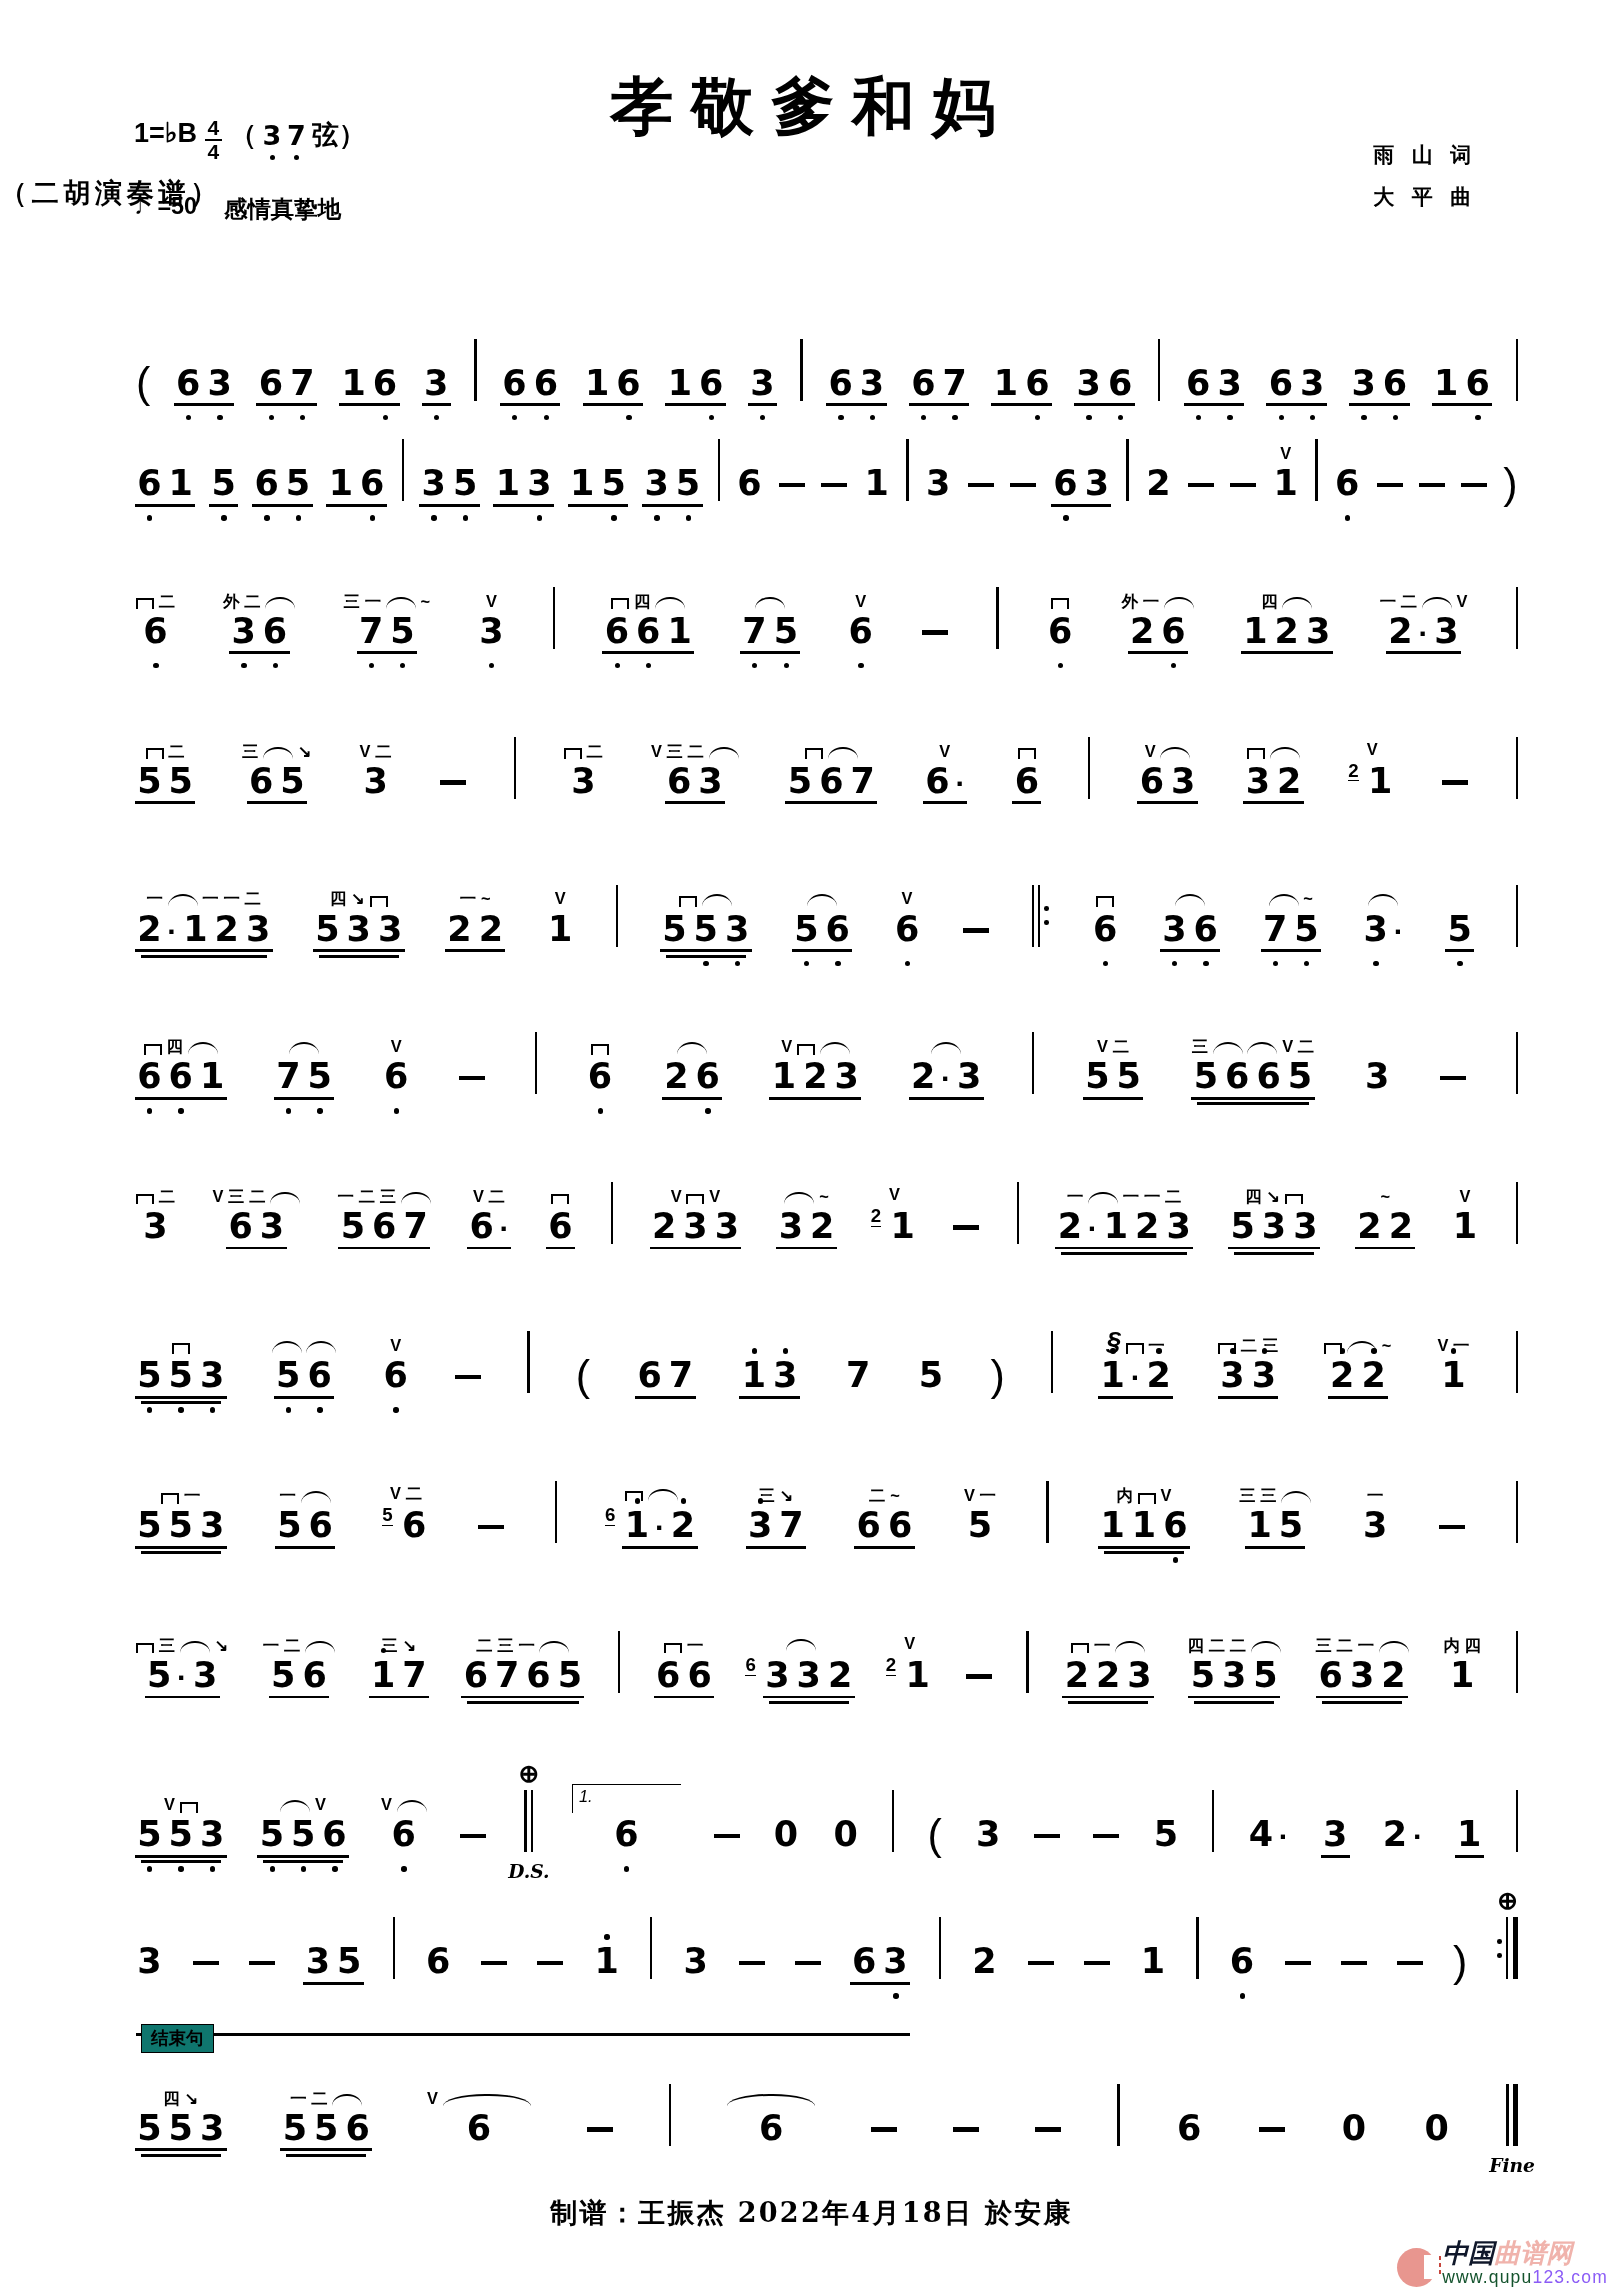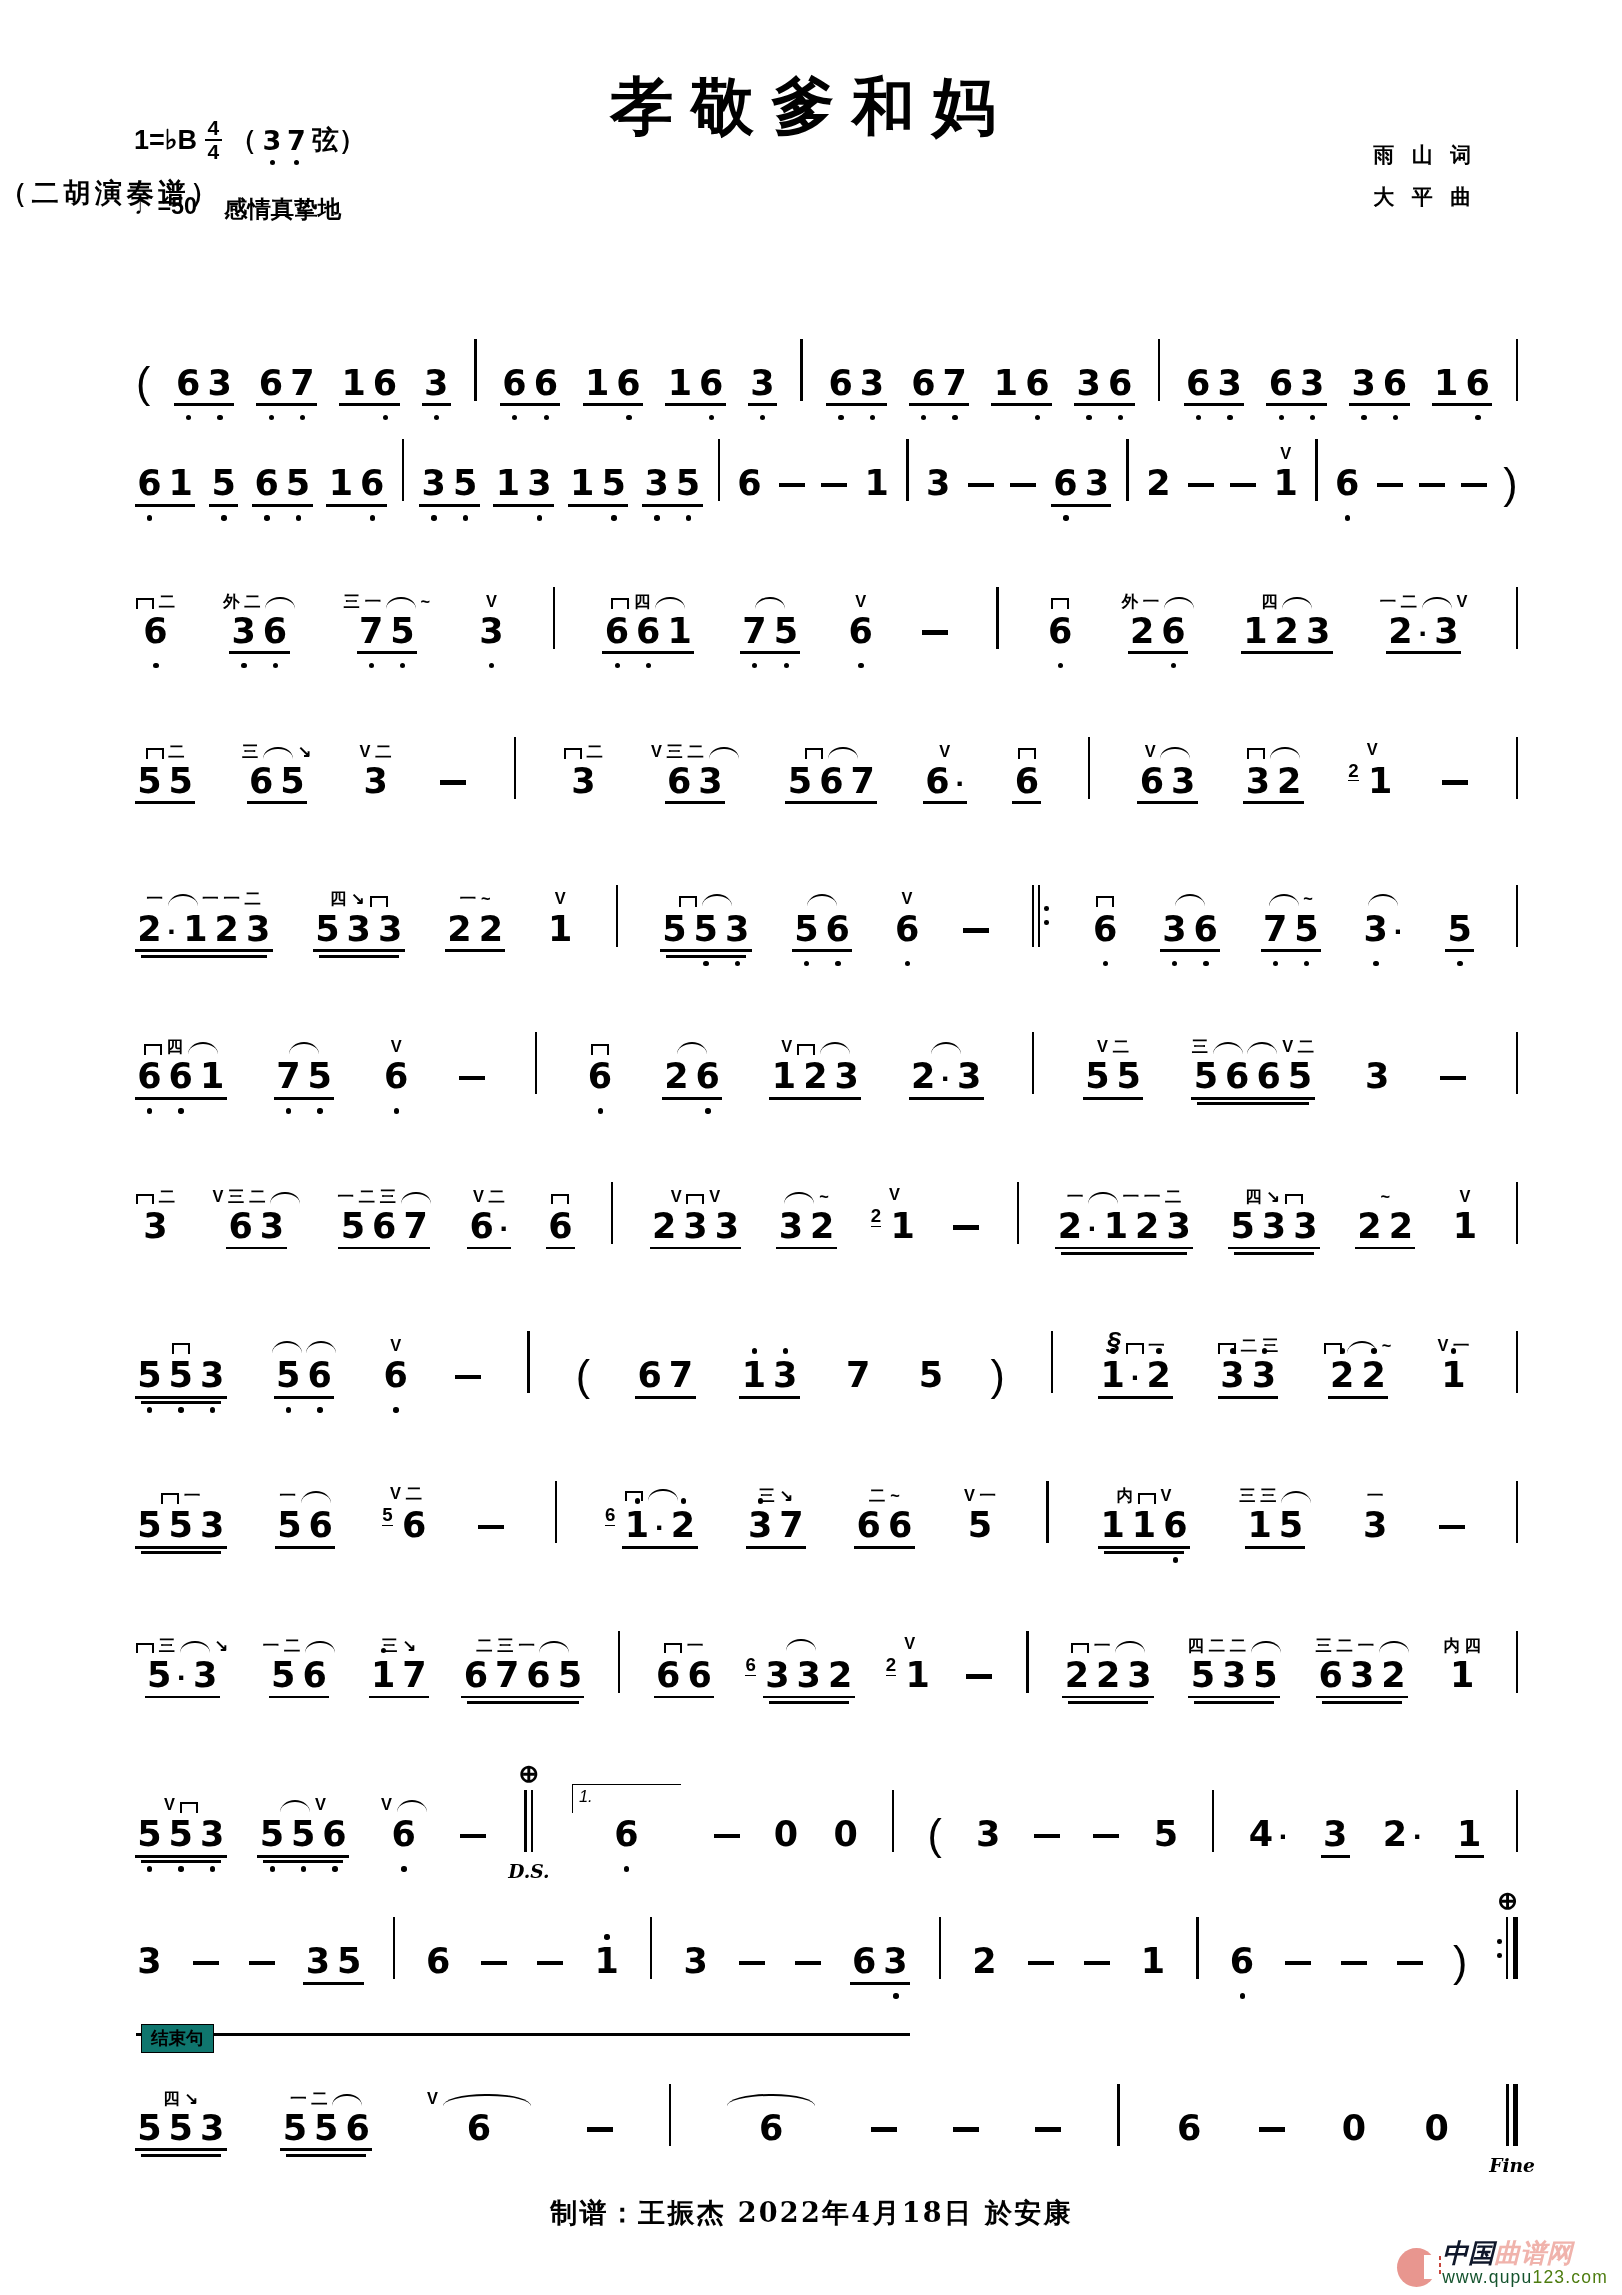--- a/index.html
+++ b/index.html
@@ -4,21 +4,21 @@
 <style>
   html,body{margin:0;padding:0}
   body{width:1623px;height:2295px;background:#fff;position:relative;overflow:hidden;
        font-family:"Liberation Sans",sans-serif;color:#000}
   
   .hdr{position:relative;height:251px;padding-top:64px}
   .title{text-align:center;font-family:"DejaVu Serif",serif;font-weight:700;
          font-size:63px;letter-spacing:17.5px}
   .subtitle{margin-top:25px;font-size:27px;letter-spacing:4.7px;font-weight:600}
   .hdr-left{position:absolute;left:134px;top:117px}
-  .keyrow{font-size:27px;font-weight:700;display:flex;align-items:center;gap:8.2px}
+  .keyrow{font-size:27px;font-weight:700;display:flex;align-items:flex-start;gap:8.2px}
   .frac{display:inline-flex;flex-direction:column;align-items:center;font-size:21px;
         font-weight:700;line-height:1.05}
   .frac .top{border-bottom:2.3px solid #000;padding:0 2.3px}
   .tun{display:inline-flex;align-items:center;gap:5.8px}
   .tun .dg{font-size:27px}
   .tun .dg.lo::after{bottom:-11.7px}
   .temporow{margin-top:30px;font-size:23.4px;font-weight:700;display:flex;gap:27px}
   .credits{position:absolute;right:146px;top:134px;font-size:21px;font-weight:600;
            text-align:right;line-height:2;letter-spacing:5.8px}
   
@@ -74,21 +74,21 @@
   .wmlogo{width:39px;height:39px;border-radius:50%;background:#e8968f;position:relative}
   .wmlogo::after{content:'';position:absolute;right:-2.3px;top:7px;width:15px;height:24.6px;background:#fff}
   .wmbars{position:absolute;right:-4.7px;top:8.2px;display:flex;flex-direction:column;gap:3.5px}
   .wmbars i{width:17.5px;height:3.5px;background:#c6453c;display:block}
   .wmtxt{line-height:1.1}
   .wmrow1{font-size:26px;font-weight:700;font-style:italic}
   .wmrow1 .g{color:#0f172a}
   .wmrow1 .p{color:#f0b3ac}
   .wmrow2{font-size:17.5px;letter-spacing:1.2px}
   .wmrow2 .g{color:#14532d}
-  .wmrow2 .p{color:#4d7c0f}
+  .wmrow2 .p{color:#8b5cf6}
 </style>
 </head>
 <body>
 
 <div class="hdr">
   <div class="title">孝敬爹和妈</div>
   <div class="subtitle">（二胡演奏谱）</div>
   <div class="hdr-left">
     <div class="keyrow">
       <span>1=♭B</span>

